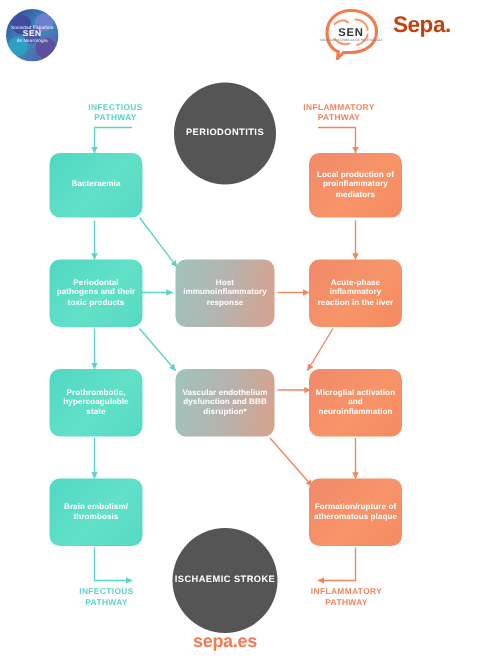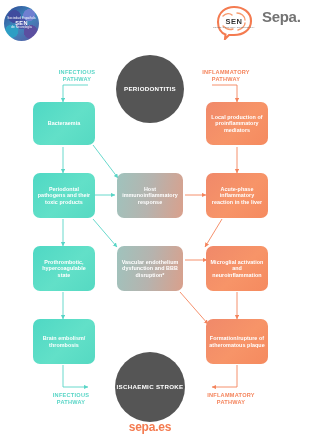--- a/index.html
+++ b/index.html
@@ -40,21 +40,21 @@
   }
   .sen-text{
     position:absolute;left:0;top:0;width:48px;height:36px;
     display:flex;flex-direction:column;align-items:center;justify-content:center;
     padding-top:2px;box-sizing:border-box;
   }
   .sen-text .s1{font-size:7.5px;font-weight:700;color:#333;letter-spacing:.5px;}
   .sen-text .s2{font-size:2.1px;color:#777;letter-spacing:.05px;margin-top:.5px;text-align:center;line-height:1.25;}
   .sepa-logo{
     position:absolute;left:262px;top:8px;
-    font-size:15px;font-weight:700;color:#737373;letter-spacing:-.3px;
+    font-size:15px;font-weight:700;color:#c2410c;letter-spacing:-.3px;
   }
 
   
   .canvas{position:absolute;left:0;top:47px;width:300px;height:399px;}
   svg.lines{position:absolute;left:0;top:0;width:300px;height:399px;overflow:visible;}
 
   .node{
     position:absolute;border-radius:7px;
     display:flex;align-items:center;justify-content:center;
     color:#ffffff;text-align:center;font-weight:700;

